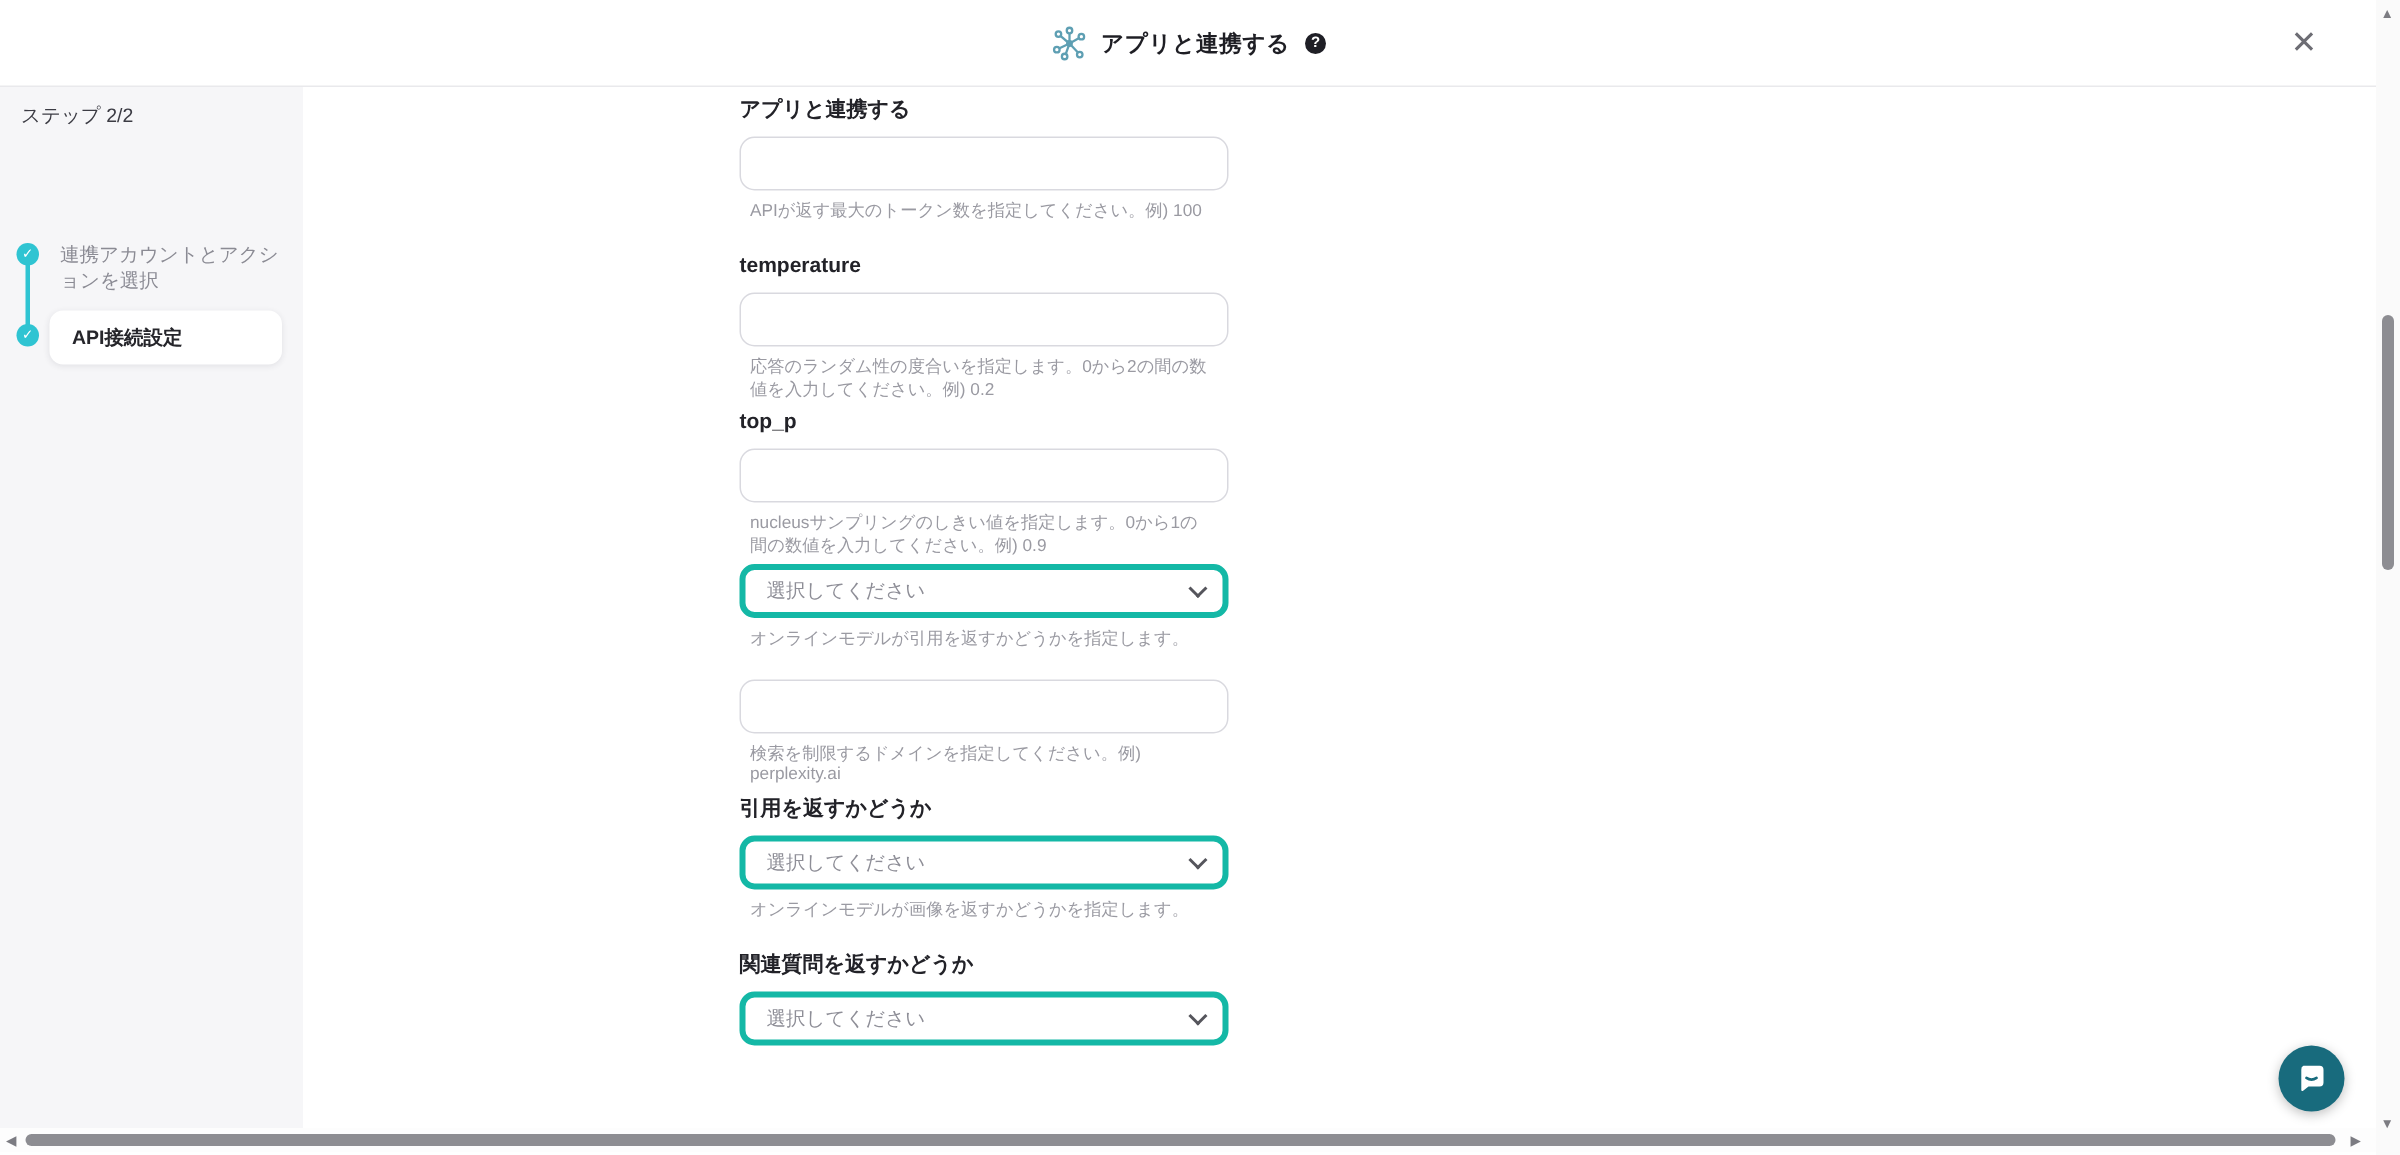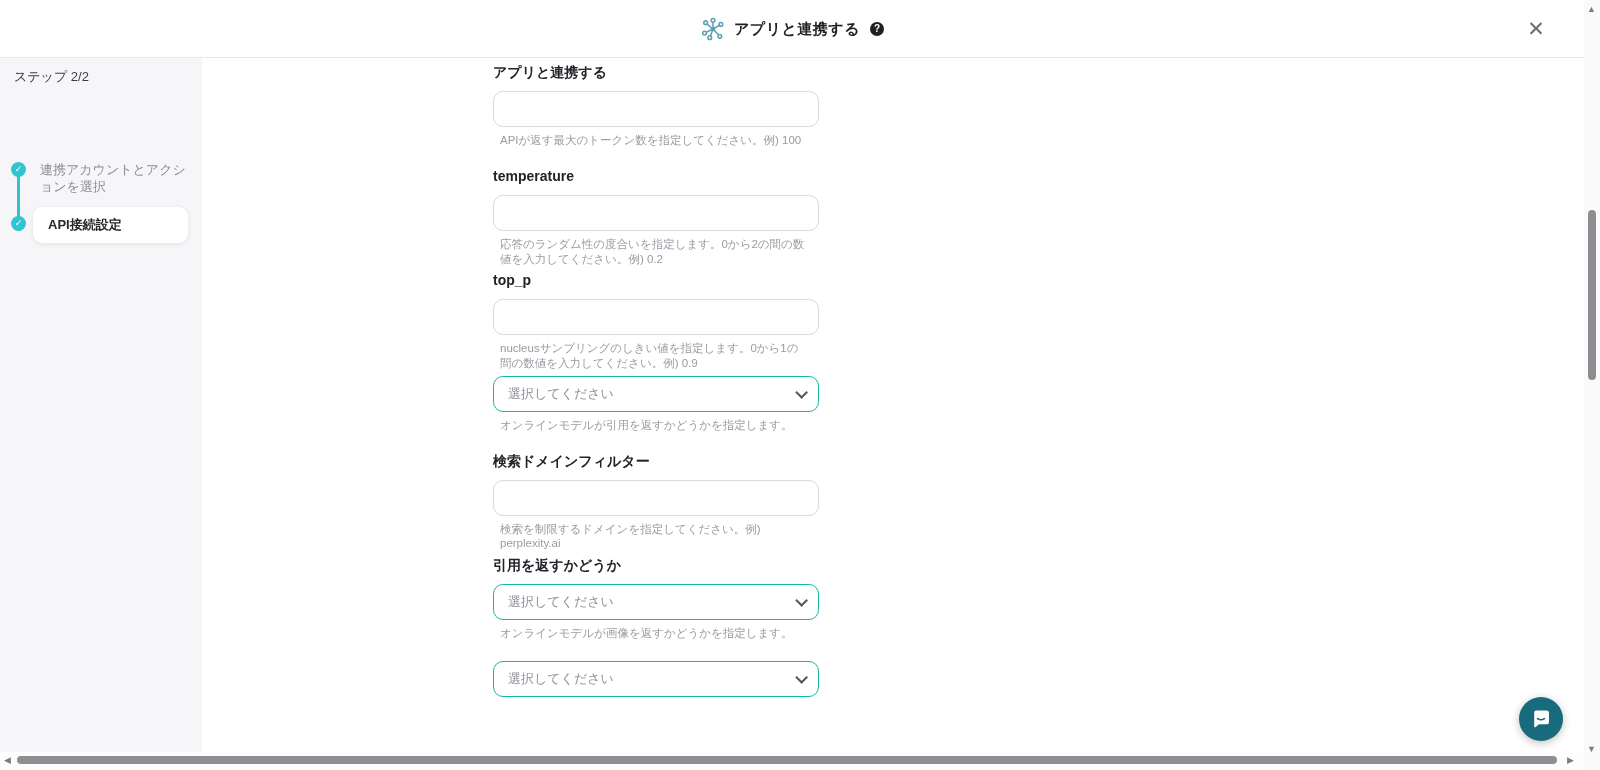--- a/index.html
+++ b/index.html
@@ -41,21 +41,21 @@
   
   .main-area { position:absolute; left:202px; top:58px; width:1382px; height:696px;
     background:#fff; }
   .form-col { position:absolute; left:291px; top:6px; width:330px; }
   .field { margin-bottom:21px; }
   .field-label { font-size:14px; font-weight:bold; color:#222228; height:19px;
     margin-bottom:8px; }
   .text-input { width:326px; height:36px; border:1px solid #d9d9df; border-radius:10px;
     background:#fff; outline:none; padding:0 12px; font-size:13px; color:#26262b;
     font-family:inherit; }
-  .select-box { width:326px; height:36px; border:1px solid #14b8a6; border-radius:10px;
+  .select-box { width:326px; height:36px; border:4px solid #14b8a6; border-radius:10px;
     background:#fff; display:flex; align-items:center; justify-content:space-between;
     padding:0 14px; cursor:pointer; }
   .select-value { font-size:13px; color:#8e8e97; }
   .chevron { width:9px; height:9px; border-right:2px solid #55555c;
     border-bottom:2px solid #55555c; transform:rotate(45deg) translateY(-3px); }
   .field-helper { font-size:11.5px; color:#9a9aa2; margin:6px 16px 0 7px; height:14px; }
 
   
   .v-scroll { position:absolute; right:0; top:0; width:16px; height:770px;
     background:#fafafa; z-index:9; }
@@ -135,35 +135,35 @@
 
     <div class="field">
       <div class="select-box">
         <span class="select-value">選択してください</span>
         <span class="chevron"></span>
       </div>
       <div class="field-helper">オンラインモデルが引用を返すかどうかを指定します。</div>
     </div>
 
     <div class="field">
-      <div class="field-label">検索ドメインフィルター</div>
       <input class="text-input" type="text" value="" style="">
       <div class="field-helper">検索を制限するドメインを指定してください。例) perplexity.ai</div>
     </div>
 
     <div class="field">
       <div class="field-label">引用を返すかどうか</div>
       <div class="select-box">
         <span class="select-value">選択してください</span>
         <span class="chevron"></span>
       </div>
       <div class="field-helper">オンラインモデルが画像を返すかどうかを指定します。</div>
     </div>
 
     <div class="field">
+      <div class="field-label">関連質問を返すかどうか</div>
       <div class="select-box">
         <span class="select-value">選択してください</span>
         <span class="chevron"></span>
       </div>
       <div class="field-helper"></div>
     </div>
 
   </div>
 </div>
 

